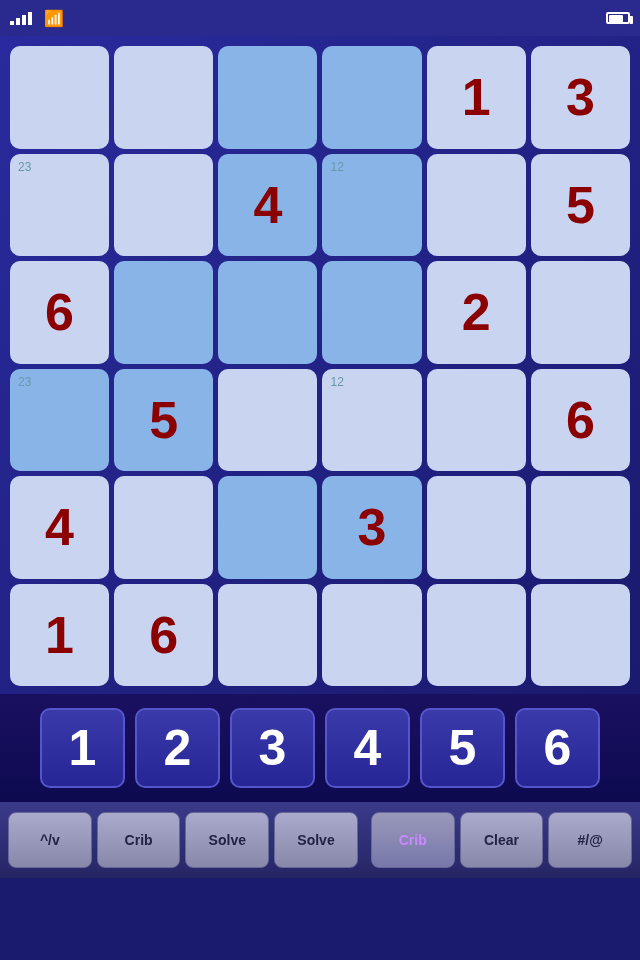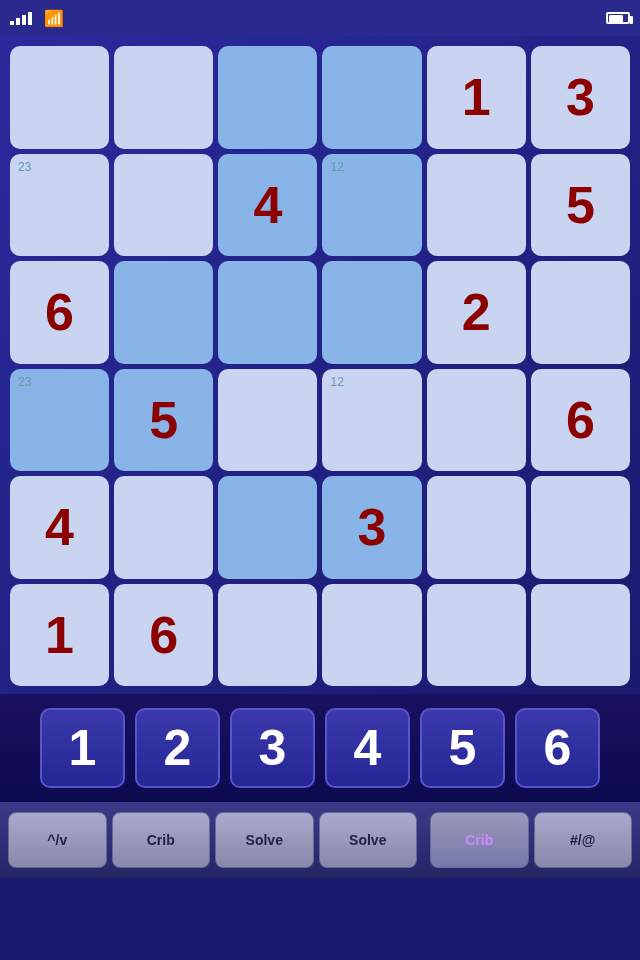--- a/index.html
+++ b/index.html
@@ -257,14 +257,15 @@
     <div class="num-btn">5</div>
     <div class="num-btn">6</div>
   </div>
 
 <div id="toolbar">
 <div class="tool-btn">^/v</div>
     <div class="tool-btn">Crib</div>
     <div class="tool-btn">Solve</div>
     <div class="tool-btn">Solve</div>
     <div class="tool-btn crib">Crib</div>
+    <div class="tool-btn">Clear</div>
     <div class="tool-btn">#/@</div>
   </div>
 
 </body></html>

